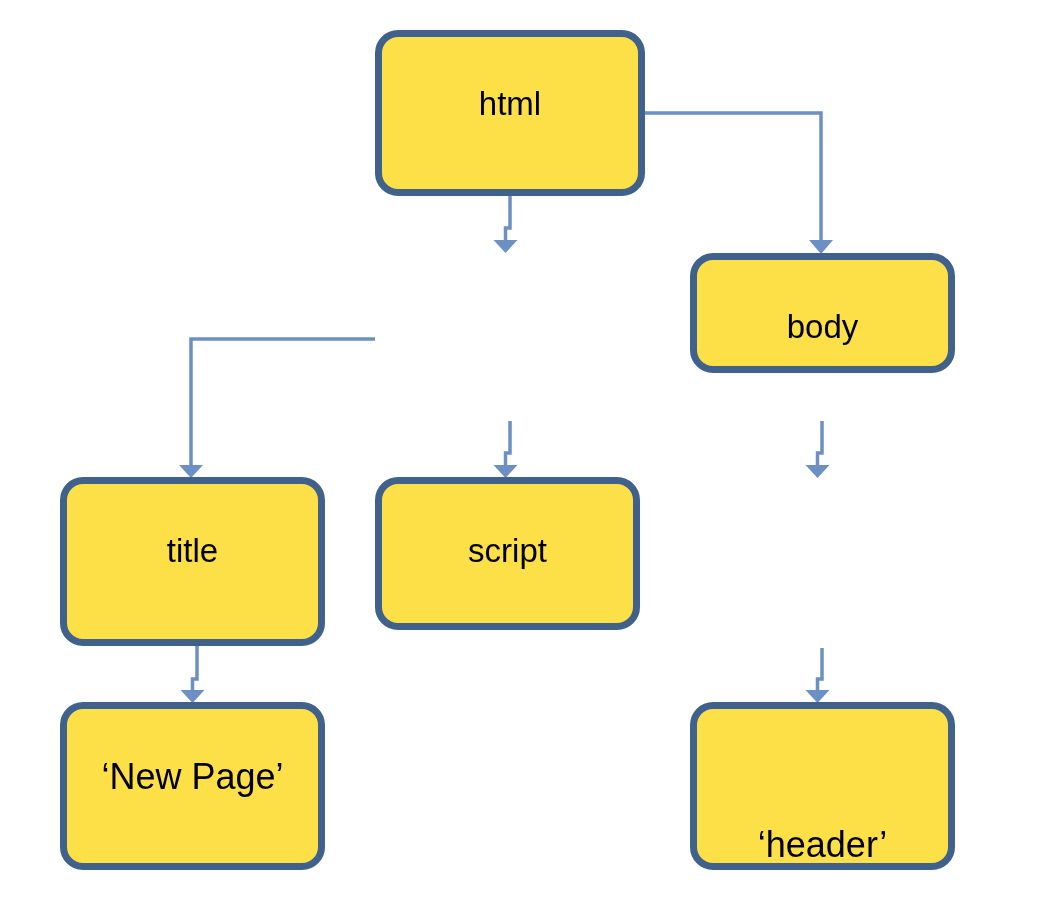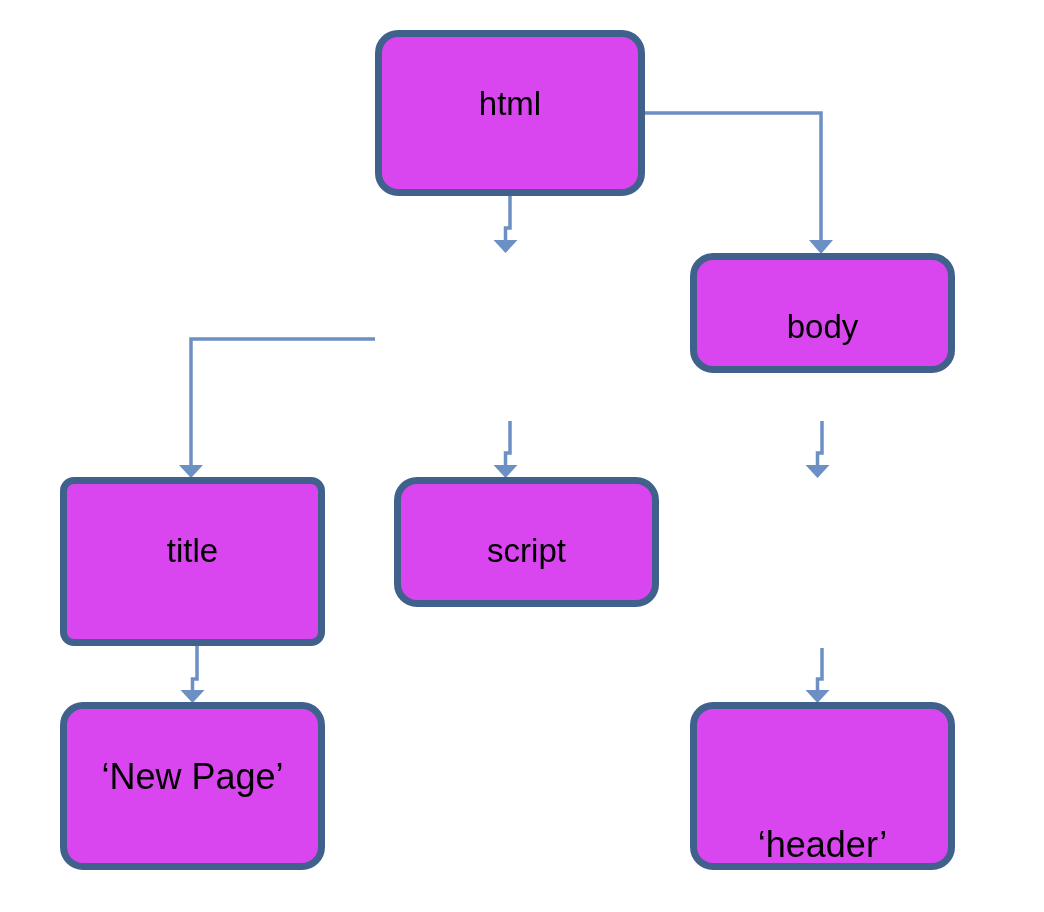--- a/index.html
+++ b/index.html
@@ -23,21 +23,21 @@
     position: absolute;
     left: 0;
     top: 0;
     width: 1044px;
     height: 912px;
     pointer-events: none;
   }
   .node {
     position: absolute;
     box-sizing: border-box;
-    background: #d946ef;
+    background: #fde047;
     border: 7px solid #40618C;
     border-radius: 23px;
     display: flex;
     align-items: flex-start;
     justify-content: center;
     z-index: 2;
   }
   .node .node-label {
     color: #000000;
     font-family: "Liberation Sans", sans-serif;
@@ -50,22 +50,22 @@
     padding-top: 50px;
   }
   .node.literal .node-label {
     font-size: 36px;
     padding-top: 50px;
   }
   
   #node-html   { left: 375px; top: 30px;  width: 270px; height: 166px; }
   #node-head   { left: 375px; top: 252px; width: 270px; height: 169px; }
   #node-body   { left: 690px; top: 253px; width: 265px; height: 120px; }
-  #node-title  { left: 60px;  top: 477px; width: 265px; height: 169px; border-radius: 14px; }
-  #node-script { left: 375px; top: 477px; width: 265px; height: 130px; margin-left: 19px; }
+  #node-title  { left: 60px;  top: 477px; width: 265px; height: 169px; }
+  #node-script { left: 375px; top: 477px; width: 265px; height: 153px; }
   #node-h1     { left: 690px; top: 477px; width: 265px; height: 171px; }
   #node-newpage{ left: 60px;  top: 702px; width: 265px; height: 168px; }
   #node-header { left: 690px; top: 702px; width: 265px; height: 168px; align-items: flex-end; }
 </style>
 </head>
 <body>
 
 <div id="diagram">
 
   <svg id="connector-layer" width="1044" height="912" viewBox="0 0 1044 912" xmlns="http://www.w3.org/2000/svg">

